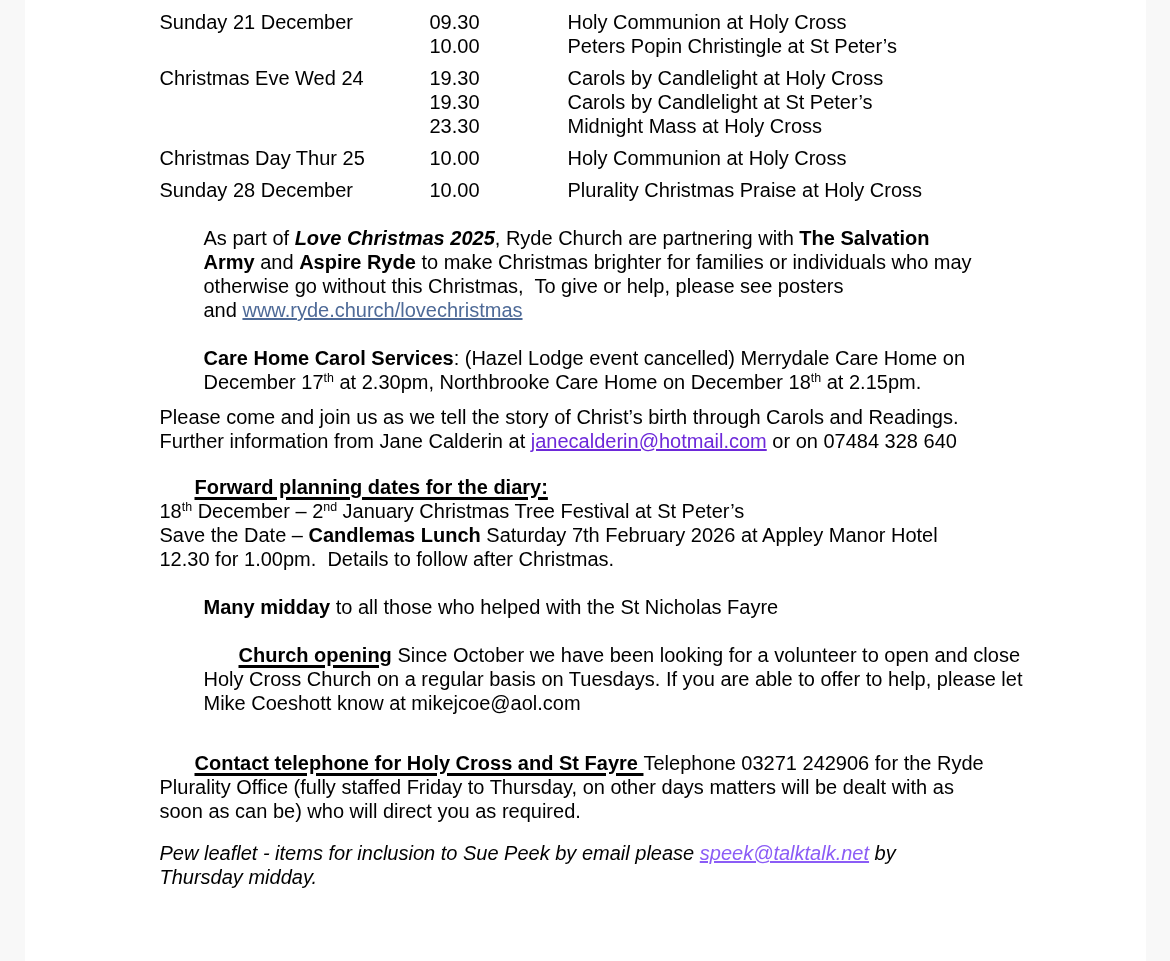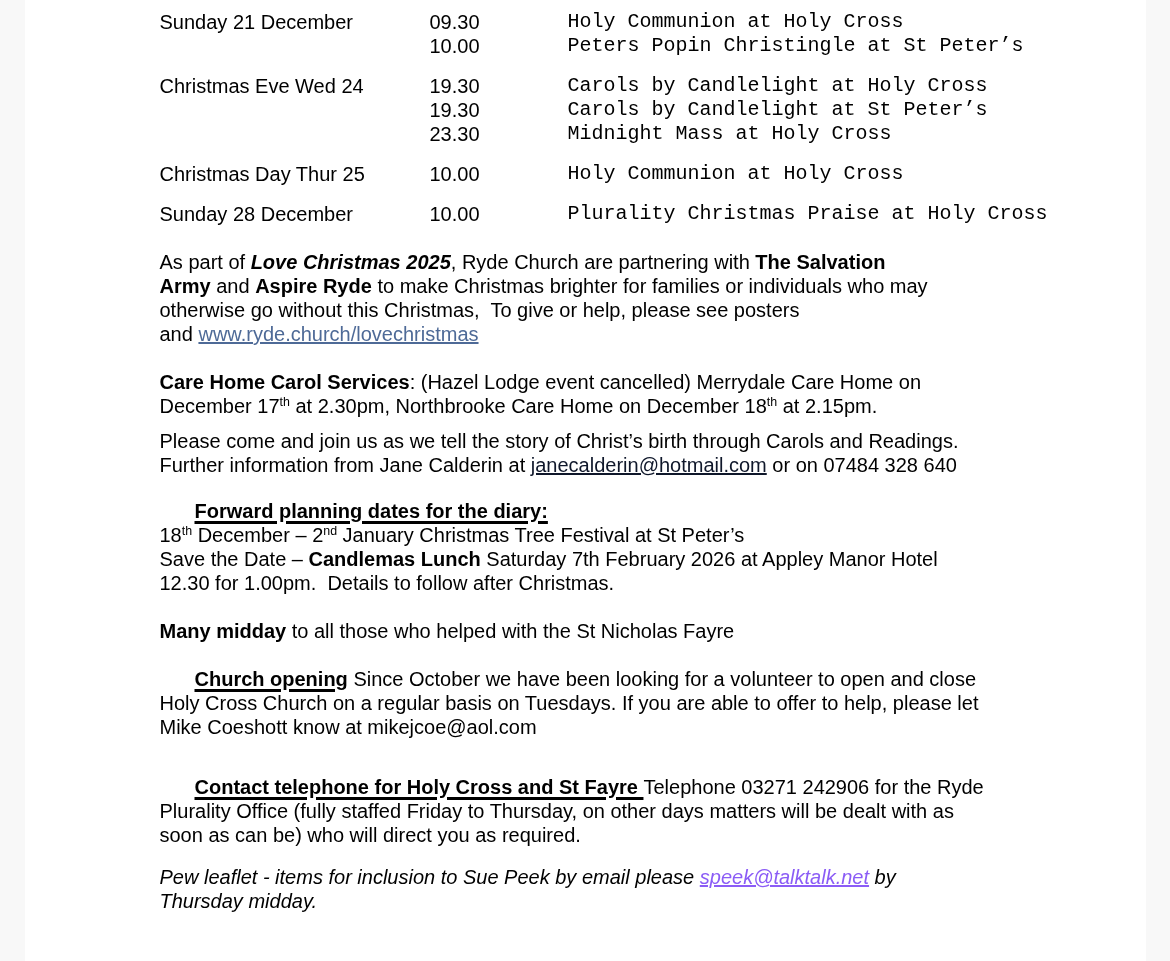--- a/index.html
+++ b/index.html
@@ -24,28 +24,28 @@
     padding: 10px 0 0 135px;
     color: #000000;
     font-size: 20px;
     line-height: 24px;
   }
   .content { width: 920px; }
 
   
   .sched { }
   .srow { display: flex; }
-  .srow.gap { margin-top: 16px; }
+  .srow.gap { margin-top: 8px; }
   .c-date  { width: 270px; flex: 0 0 270px; }
   .c-time  { width: 138px; flex: 0 0 138px; }
-  .c-event { flex: 1 1 auto; font-family: Liberation Mono, monospace; }
+  .c-event { flex: 1 1 auto; }
 
   
   .rich { margin: 0; white-space: pre-wrap; }
-  .mt24 { margin-top: 24px; }
+  .mt24 { margin-top: 24px; margin-left: 44px; }
   .mt22 { margin-top: 22px; }
   .mt18 { margin-top: 18px; }
   .mt11 { margin-top: 11px; }
   .mt36 { margin-top: 36px; }
 
   .rich .b { font-weight: bold; }
   .rich .i { font-style: italic; }
   .rich .u { text-decoration: underline; padding-left: 35px; }
   .rich .b.u { text-decoration-thickness: 2.5px; text-underline-offset: 3px; }
   .rich .link { text-decoration: underline; cursor: pointer; }
@@ -97,21 +97,21 @@
         </div>
         <div class="srow gap">
           <div class="c-date">Sunday 28 December</div>
           <div class="c-time">10.00</div>
           <div class="c-event">Plurality Christmas Praise at Holy Cross</div>
         </div>
       </div>
 
       <p class="rich mt24"><span>As part of </span><span class="b i">Love Christmas 2025</span><span>, Ryde Church are partnering with </span><span class="b">The Salvation</span><br><span class="b">Army</span><span> and </span><span class="b">Aspire Ryde</span><span> to make Christmas brighter for families or individuals who may</span><br><span>otherwise go without this Christmas,  To give or help, please see posters</span><br><span>and </span><span class="link" style="color: rgb(78, 106, 151);">www.ryde.church/lovechristmas</span></p>
       <p class="rich mt24"><span class="b">Care Home Carol Services</span><span>: (Hazel Lodge event cancelled) Merrydale Care Home on</span><br><span>December 17</span><sup>th</sup><span> at 2.30pm, Northbrooke Care Home on December 18</span><sup>th</sup><span> at 2.15pm.</span></p>
-      <p class="rich mt11"><span>Please come and join us as we tell the story of Christ’s birth through Carols and Readings.</span><br><span>Further information from Jane Calderin at </span><span class="link" style="color: #0f172a;">janecalderin@hotmail.com</span><span> or on 07484 328 640</span></p>
+      <p class="rich mt11"><span>Please come and join us as we tell the story of Christ’s birth through Carols and Readings.</span><br><span>Further information from Jane Calderin at </span><span class="link" style="color: #6d28d9;">janecalderin@hotmail.com</span><span> or on 07484 328 640</span></p>
       <p class="rich mt22"><span class="b u">Forward planning dates for the diary:</span><br><span>18</span><sup>th</sup><span> December – 2</span><sup>nd</sup><span> January Christmas Tree Festival at St Peter’s</span><br><span>Save the Date – </span><span class="b">Candlemas Lunch</span><span> Saturday 7th February 2026 at Appley Manor Hotel</span><br><span>12.30 for 1.00pm.  Details to follow after Christmas.</span></p>
       <p class="rich mt24"><span class="b">Many midday</span><span> to all those who helped with the St Nicholas Fayre</span></p>
       <p class="rich mt24"><span class="b u">Church opening</span><span> Since October we have been looking for a volunteer to open and close</span><br><span>Holy Cross Church on a regular basis on Tuesdays. If you are able to offer to help, please let</span><br><span>Mike Coeshott know at mikejcoe@aol.com</span></p>
       <p class="rich mt36"><span class="b u">Contact telephone for Holy Cross and St Fayre </span><span>Telephone 03271 242906 for the Ryde</span><br><span>Plurality Office (fully staffed Friday to Thursday, on other days matters will be dealt with as</span><br><span>soon as can be) who will direct you as required.</span></p>
       <p class="rich mt18"><span class="i">Pew leaflet - items for inclusion to Sue Peek by email please </span><span class="i link" style="color: #8b5cf6;">speek@talktalk.net</span><span class="i"> by</span><br><span class="i">Thursday midday.</span></p>
 
     </div>
   </div>
 </div>
 

